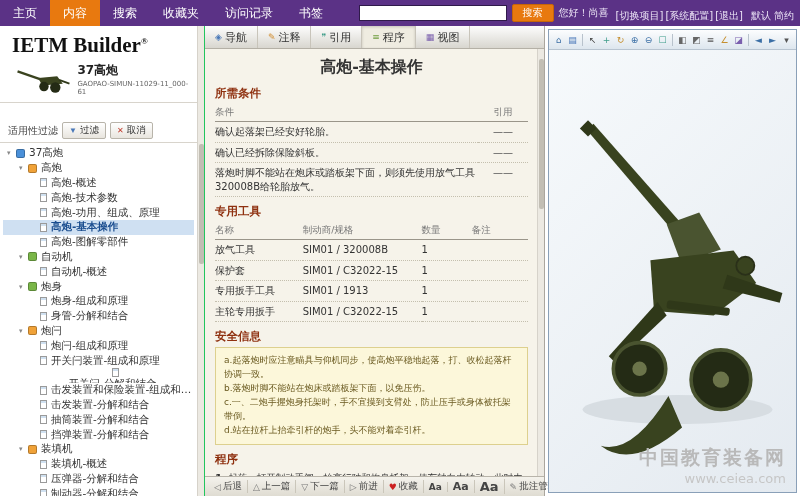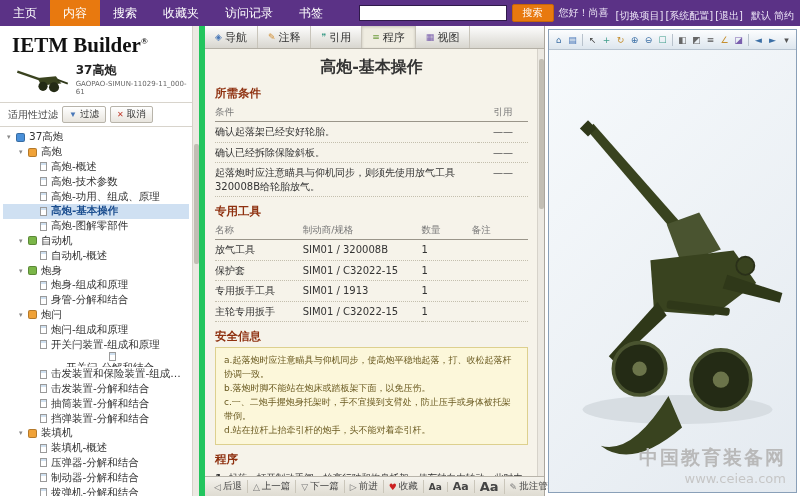--- a/index.html
+++ b/index.html
@@ -16,29 +16,29 @@
   .search-input { width:148px; height:16px; border:1px solid #2f1a4a; font-size:10px; padding:0 3px; }
   .search-btn { background:#e8790f; color:#fff; border:1px solid #c56508; font-size:10px; height:18px; padding:0 10px; border-radius:2px; cursor:pointer; }
   .greet, .tlink, .theme { font-size:10px; color:#ece4f6; white-space:nowrap; }
   .tlink { cursor:pointer; margin-left:2px; }
   .theme { margin-left:3px; cursor:pointer; }
 
   
   .main { display:flex; height:470px; }
 
   
-  .sidebar { width:205px; min-width:205px; background:#fff; border-right:6px solid #22c55e; position:relative; overflow:hidden; }
+  .sidebar { width:205px; min-width:205px; background:#fff; border-right:1px solid #22c55e; position:relative; overflow:hidden; }
   .brand { font-family:"Liberation Serif","DejaVu Serif",serif; font-size:21px; font-weight:bold; color:#111; padding:7px 12px 3px; }
   .brand sup { font-size:9px; }
   .product { display:flex; padding:1px 10px 6px; gap:7px; align-items:center; border-bottom:1px solid #d8d4cc; }
   .thumb { width:62px; height:30px; }
   .prodcol { display:flex; flex-direction:column; gap:1px; }
   .pname { font-size:12px; font-weight:bold; color:#222; }
   .pcode { font-size:7px; color:#666; }
-  .filterbar { display:flex; align-items:center; gap:4px; padding:3px 8px; border-bottom:1px solid #d8d4cc; font-size:10px; color:#444; }
+  .filterbar { display:flex; align-items:center; gap:4px; padding:3px 8px; border-bottom:1px solid #d8d4cc; font-size:10px; color:#444;margin-top:16px; }
   .fbtn { display:flex; align-items:center; gap:3px; font-size:9.5px; border:1px solid #b8b4aa; background:linear-gradient(#ffffff,#e8e5de); padding:1px 6px; border-radius:2px; color:#333; cursor:pointer; }
   .funnel-ic { color:#4a78b8; font-size:8px; }
   .x-ic { color:#c0392b; font-size:8px; }
   .tree { padding:3px 10px 0 3px; font-size:10.5px; color:#333; }
   .tree-row { display:flex; align-items:center; height:14.8px; white-space:nowrap; overflow:hidden; cursor:pointer; }
   .tw { width:9px; font-size:7px; color:#888; flex:none; }
   .fold { width:9px; height:9px; border-radius:2px; margin-right:4px; border:1px solid rgba(0,0,0,.25); flex:none; }
   .docic { width:7px; height:9px; background:#fff; border:1px solid #9a9a9a; margin:0 4px 0 9px; box-shadow:inset 0 2px 0 #cfe0f0; flex:none; }
   .tl { overflow:hidden; text-overflow:ellipsis; }
   .tree-row.selected { background:#cfe0f2; }
@@ -287,21 +287,21 @@
           <tbody id="cond-rows">
               <tr>
                 <td>确认起落架已经安好轮胎。</td>
                 <td class="ref">——</td>
               </tr>
               <tr>
                 <td>确认已经拆除保险斜板。</td>
                 <td class="ref">——</td>
               </tr>
               <tr>
-                <td>起落炮时应注意瞄具与仰机同步，则须先使用放气工具320008B给轮胎放气。</td>
+                <td>落炮时脚不能站在炮床或踏板架下面，则须先使用放气工具320008B给轮胎放气。</td>
                 <td class="ref">——</td>
               </tr>
             </tbody>
         </table>
 
         <h2 class="sec-h">专用工具</h2>
         <table class="tools-table">
           <thead>
               <tr id="tools-head">
                 <th>名称</th>

